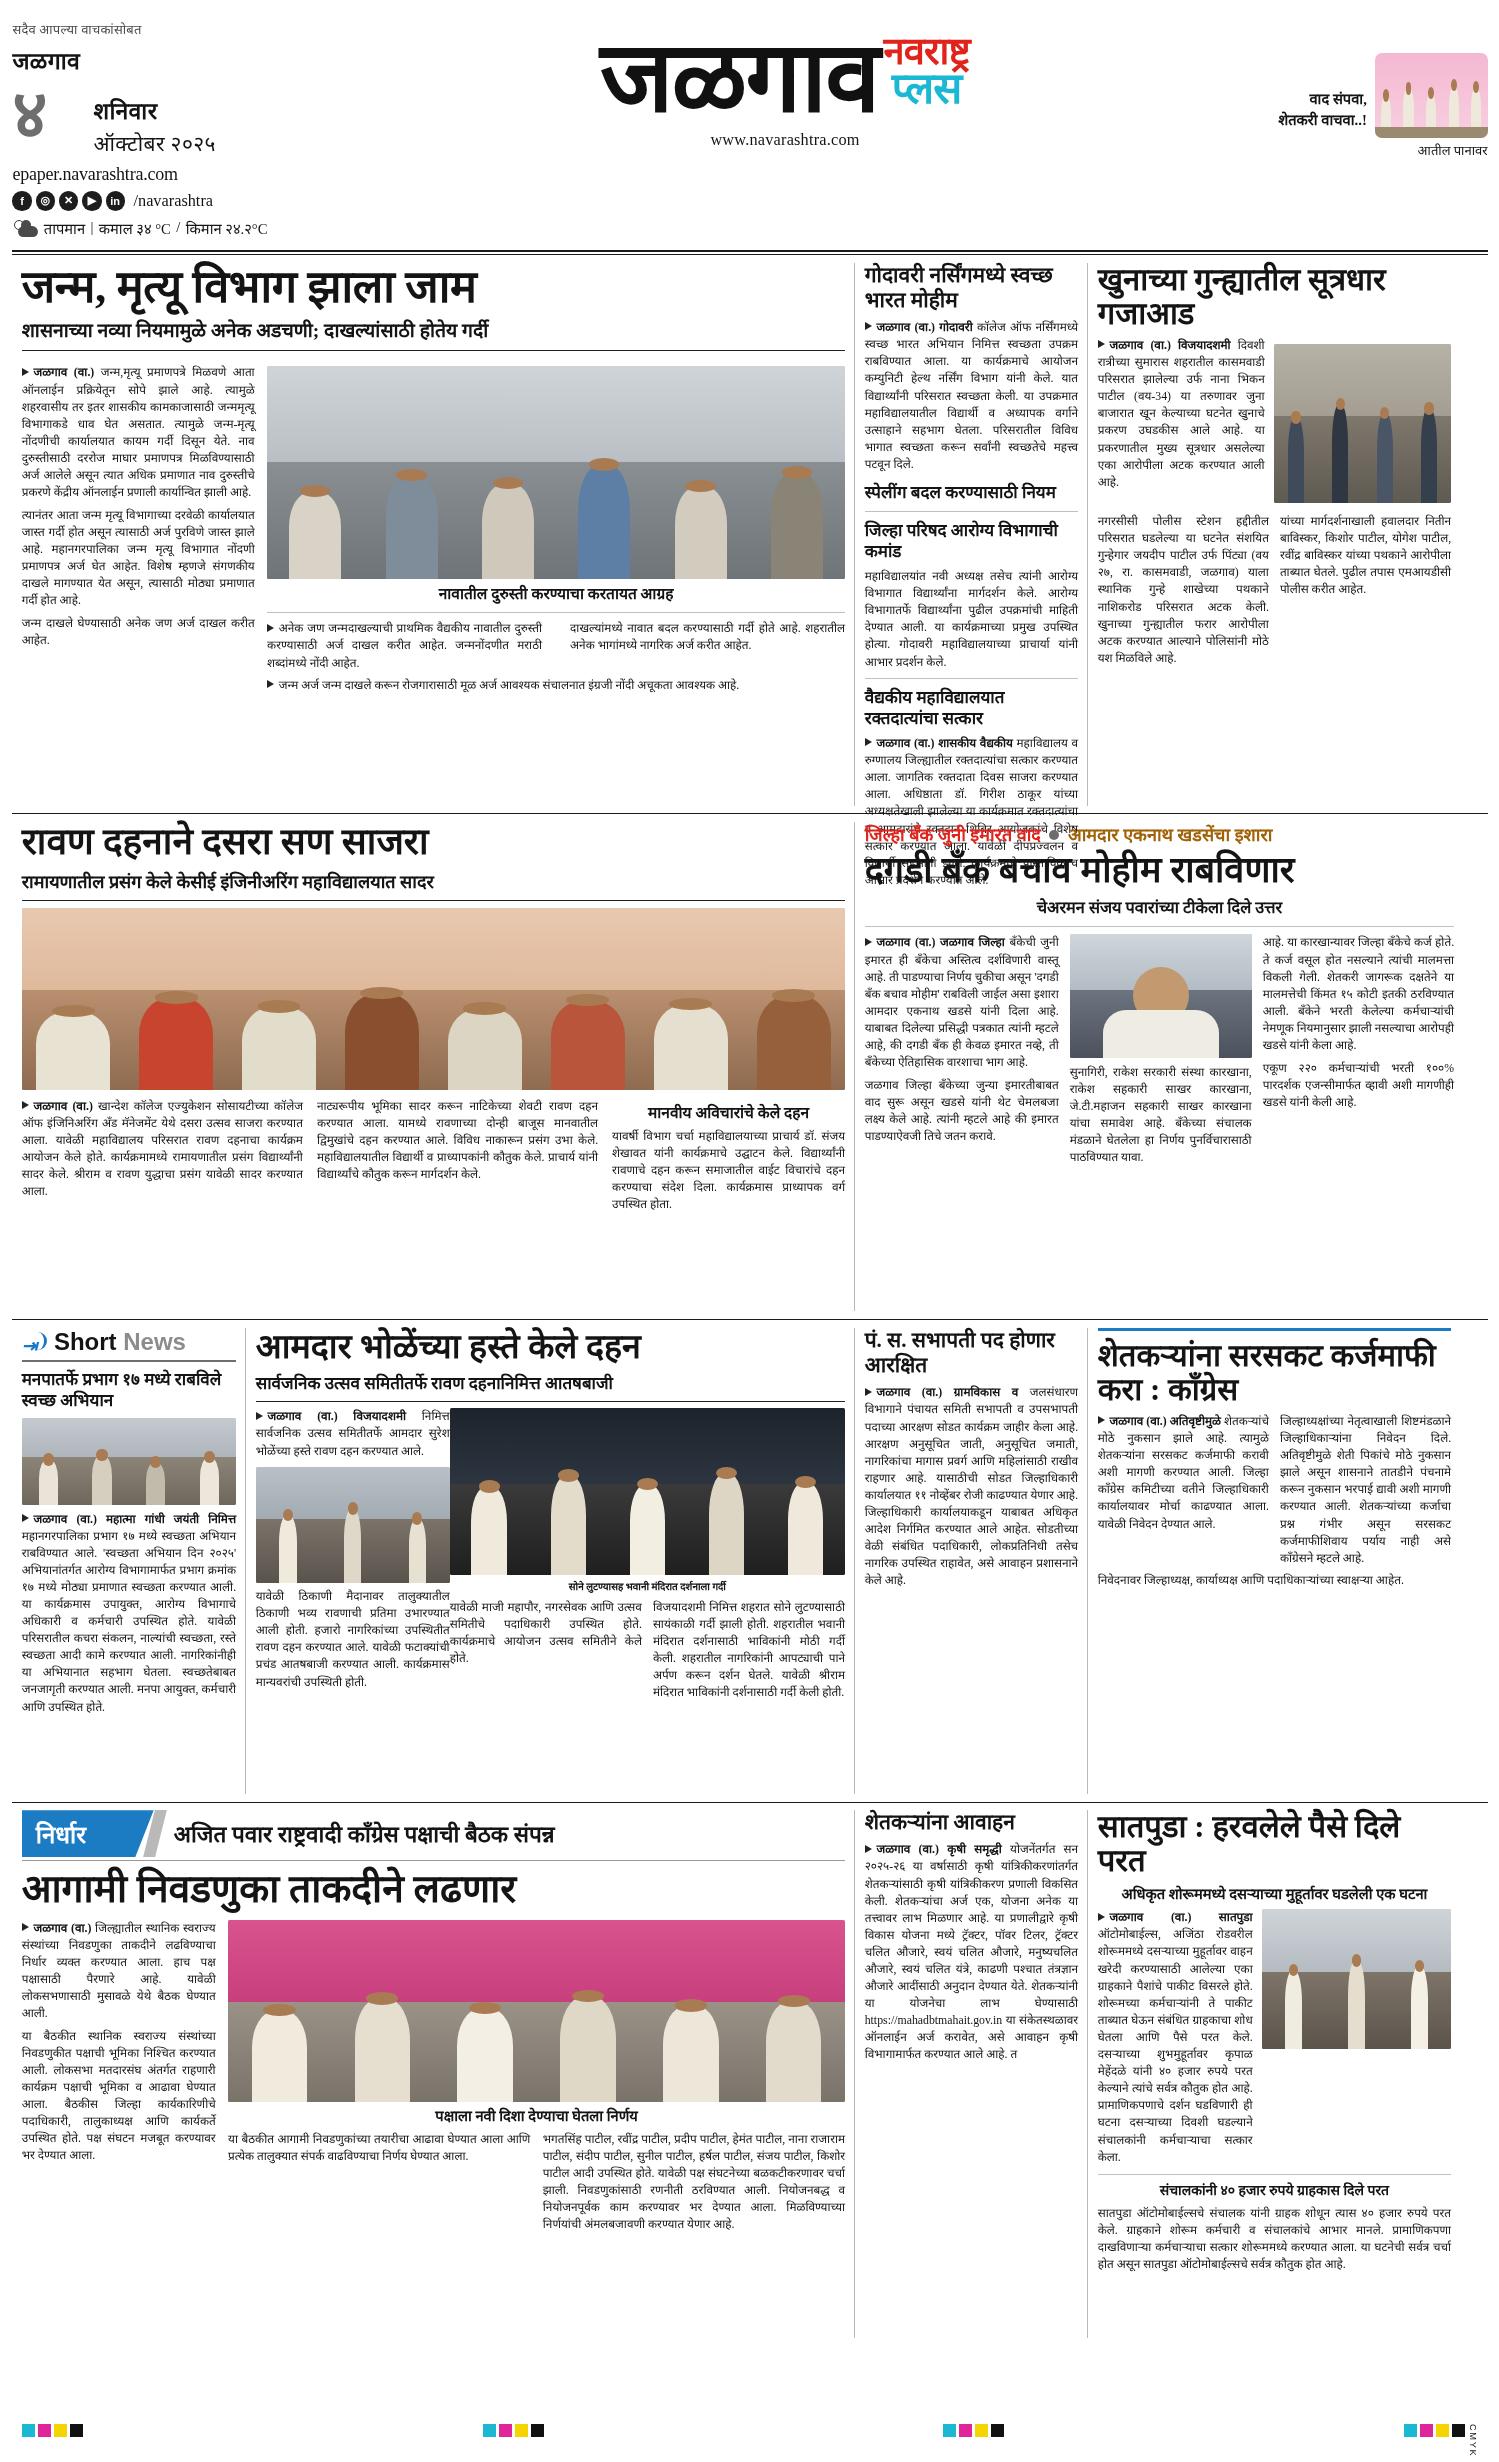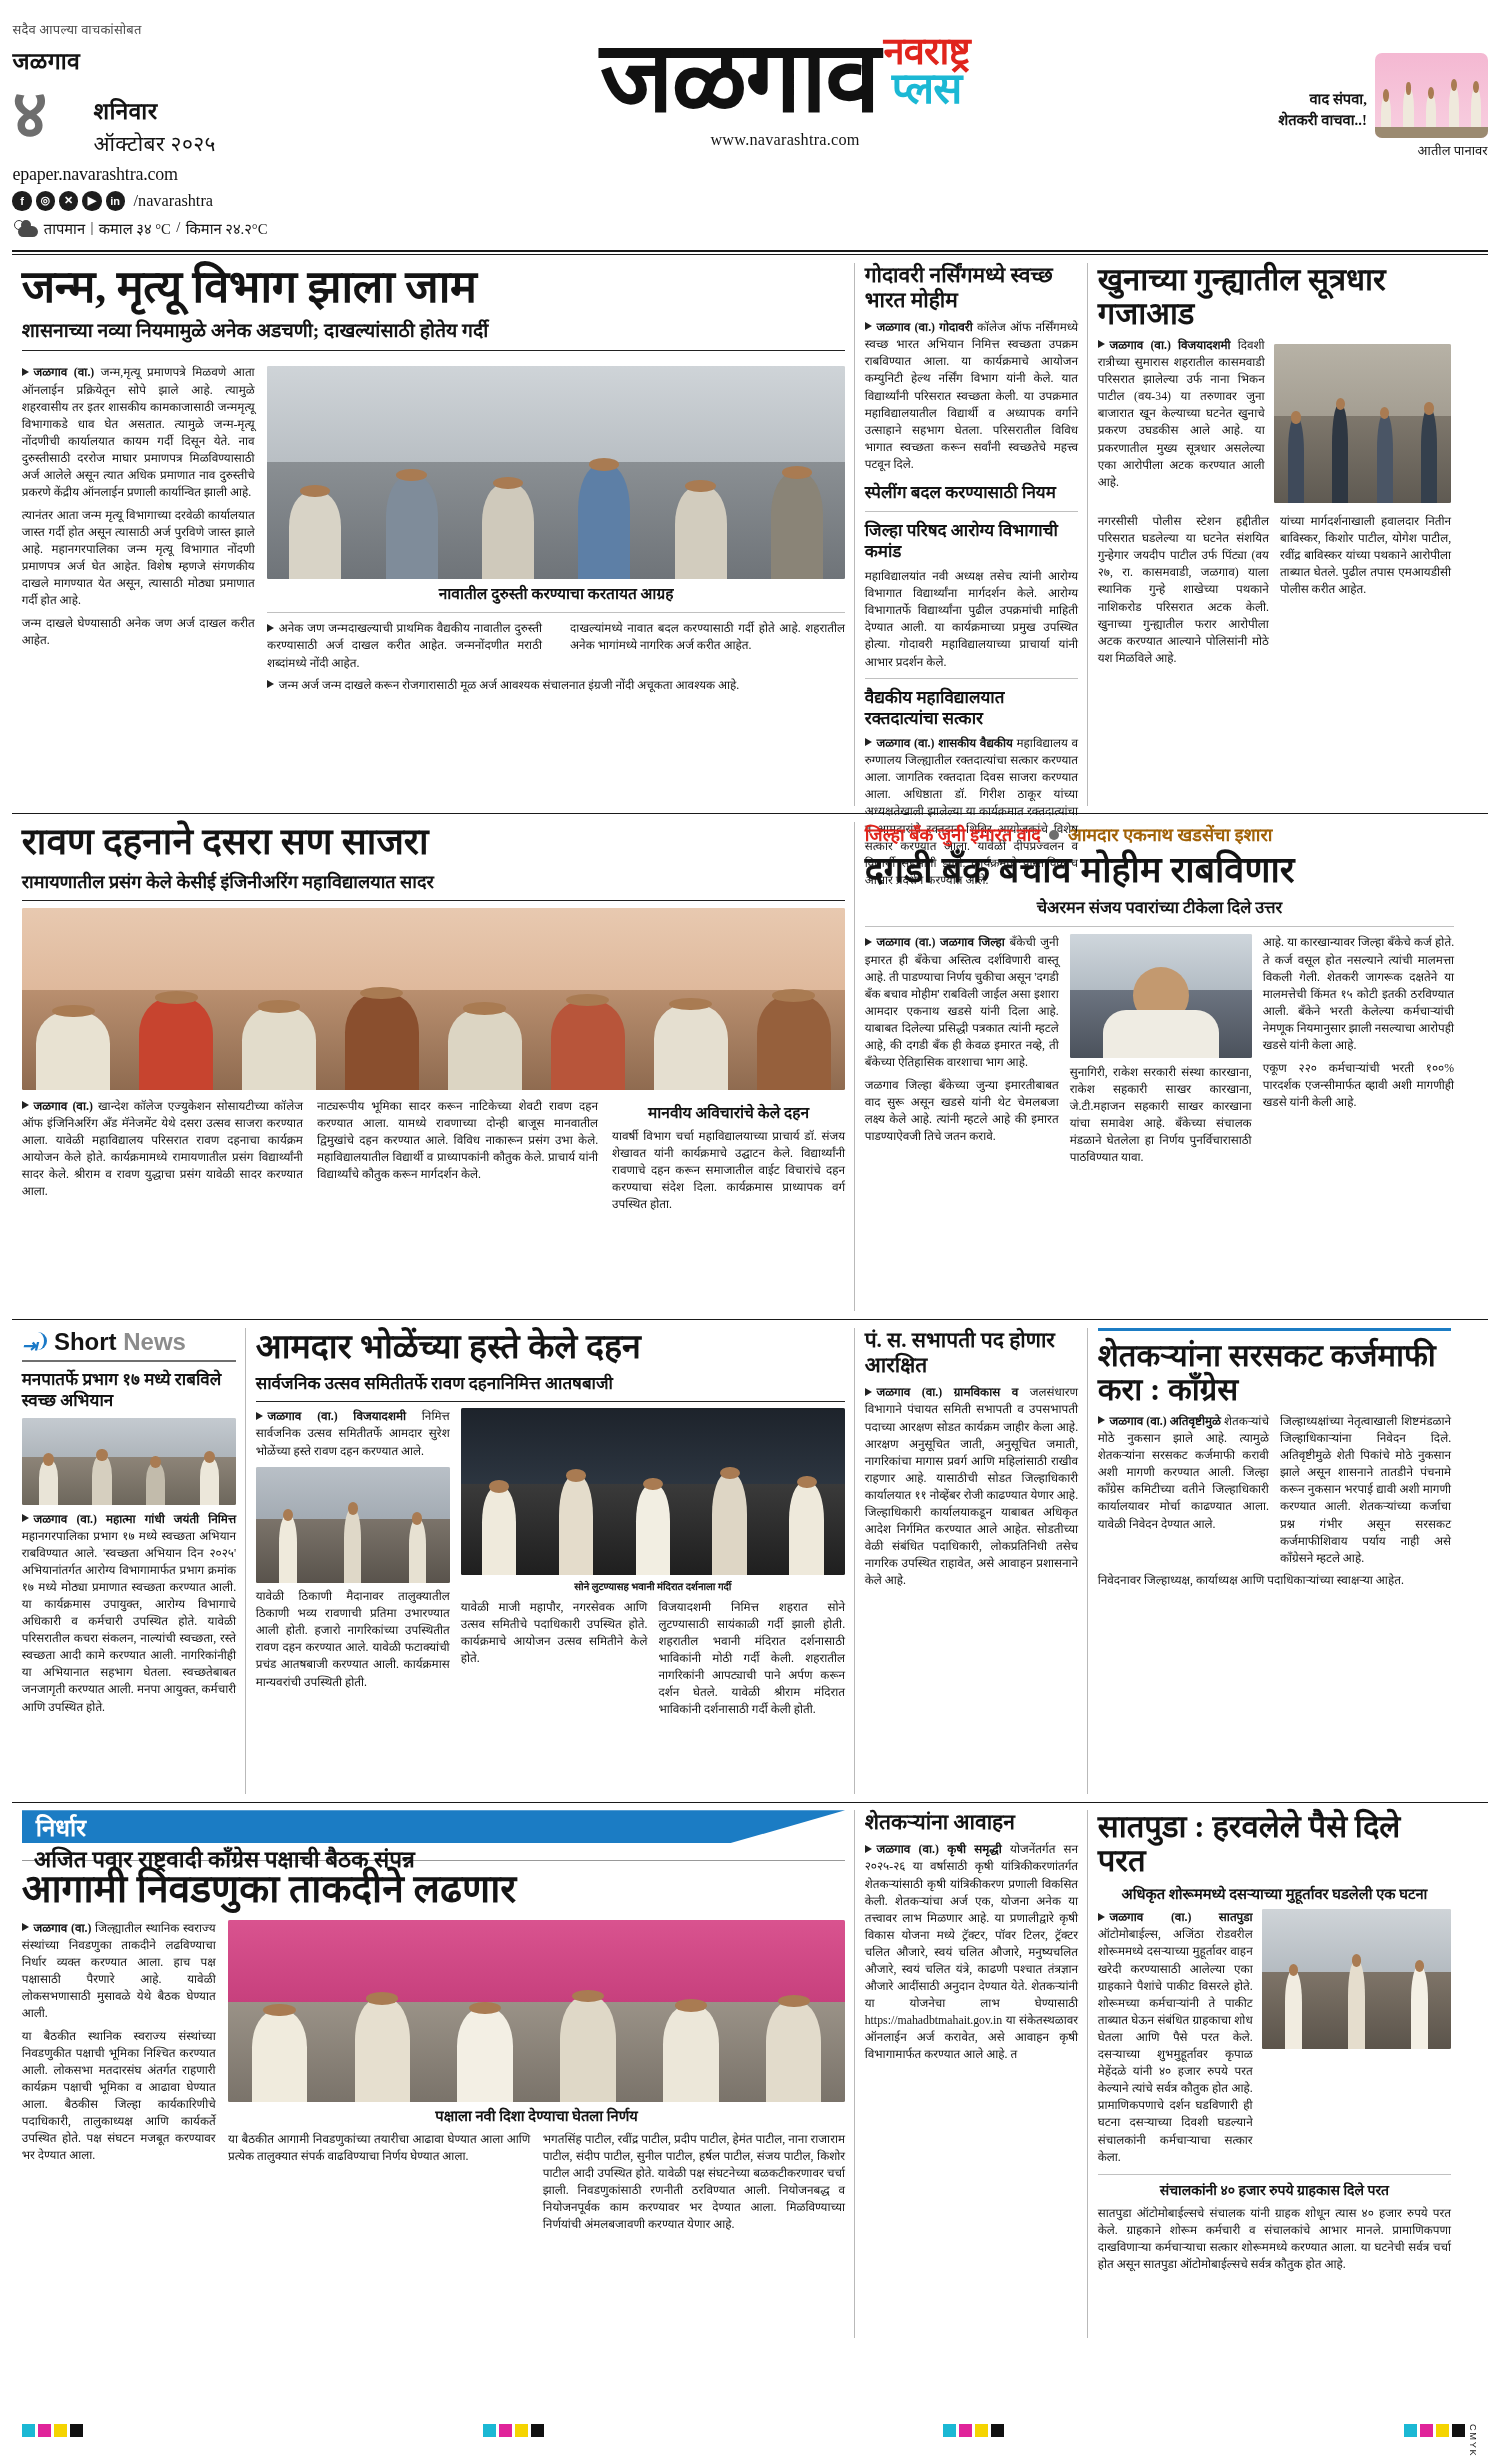--- a/index.html
+++ b/index.html
@@ -93,21 +93,21 @@
   .shortnews-hdr { display: flex; align-items: center; gap: 6.2px; }
   .sn-icon { width: 26px; height: 23px; position: relative; }
   .sn-icon .arw { position:absolute; left:0; top:4.7px; font-size:18.6px; color:#1a79c7;
                   font-family:"Liberation Sans",sans-serif; font-weight:bold;}
   .sn-icon .pa { position:absolute; right:0.8px; top:1.6px; width:9.3px;height:18.6px;
                  border-right:3.1px solid #1a79c7; border-radius:0 11px 11px 0;}
   .sn-title { font-family: "Liberation Sans", sans-serif; font-size: 24px; font-weight: bold; }
   .sn-title .grey { color: #8c8c8c; }
   .sn-under { border-top: 2.3px solid #6f6f6f; margin: 4.7px 0 6.2px 0; }
 
-  .nirdhar-bar { display: flex; align-items: stretch; height: 47px; flex-direction: column; }
+  .nirdhar-bar { display: flex; align-items: stretch; height: 47px; }
   .nirdhar-tag { background: #1b7cc4; color: #fff; font-size: 24px; font-weight: bold;
                  display: flex; align-items: center; padding: 0 17px 0 14px;
                  clip-path: polygon(0 0, 100% 0, 86% 100%, 0 100%); min-width: 132px; }
   .nirdhar-slash { width: 12.4px; background: #b9b9b9; transform: skewX(-14deg); margin-left:-4.7px;}
   .nirdhar-txt { flex: 1; display: flex; align-items: center; font-size: 22.5px;
                  font-weight: bold; padding-left: 12.4px; }
 
   .bottom-marks { position: absolute; bottom: 4.7px; left: 0; width: 1500px;
                   display: flex; justify-content: space-between; padding: 0 22px; }
   .mark-group { display: flex; gap: 3.1px; }
@@ -440,21 +440,21 @@
       </div>
       <div class="body-txt">
         <span class="tri"></span><span class="byline">जळगाव (वा.) महात्मा गांधी जयंती निमित्त</span>
         <span>महानगरपालिका प्रभाग १७ मध्ये स्वच्छता अभियान राबविण्यात आले. 'स्वच्छता अभियान दिन २०२५' अभियानांतर्गत आरोग्य विभागामार्फत प्रभाग क्रमांक १७ मध्ये मोठ्या प्रमाणात स्वच्छता करण्यात आली. या कार्यक्रमास उपायुक्त, आरोग्य विभागाचे अधिकारी व कर्मचारी उपस्थित होते. यावेळी परिसरातील कचरा संकलन, नाल्यांची स्वच्छता, रस्ते स्वच्छता आदी कामे करण्यात आली. नागरिकांनीही या अभियानात सहभाग घेतला. स्वच्छतेबाबत जनजागृती करण्यात आली. मनपा आयुक्त, कर्मचारी आणि उपस्थित होते.</span>
       </div>
     </div>
 
     <div class="col vdiv" style="width:609px">
       <h2 class="lead2" style="font-size:34px">आमदार भोळेंच्या हस्ते केले दहन</h2>
       <div class="subhead" style="font-size:17px">सार्वजनिक उत्सव समितीतर्फे रावण दहनानिमित्त आतषबाजी</div>
-      <div style="display:flex; gap:11px; margin-top:6.2px;">
+      <div style="display:flex; gap:0; margin-top:6.2px;">
         <div style="width:194px">
           <div class="body-txt" style="margin-top:0">
             <span class="tri"></span><span class="byline">जळगाव (वा.) विजयादशमी</span>
             <span>निमित्त सार्वजनिक उत्सव समितीतर्फे आमदार सुरेश भोळेंच्या हस्ते रावण दहन करण्यात आले.</span>
           </div>
           <div class="photo" style="height:116px">
             <div class="sky" style="background:linear-gradient(#b9c0c7,#a3abb3)"></div>
             <div class="grd" style="background:linear-gradient(#7b736a,#59534c)"></div>
             <div class="photo-people" style="height:72%">
               <span class="pp" style="height:80%;background:#efeadc">

